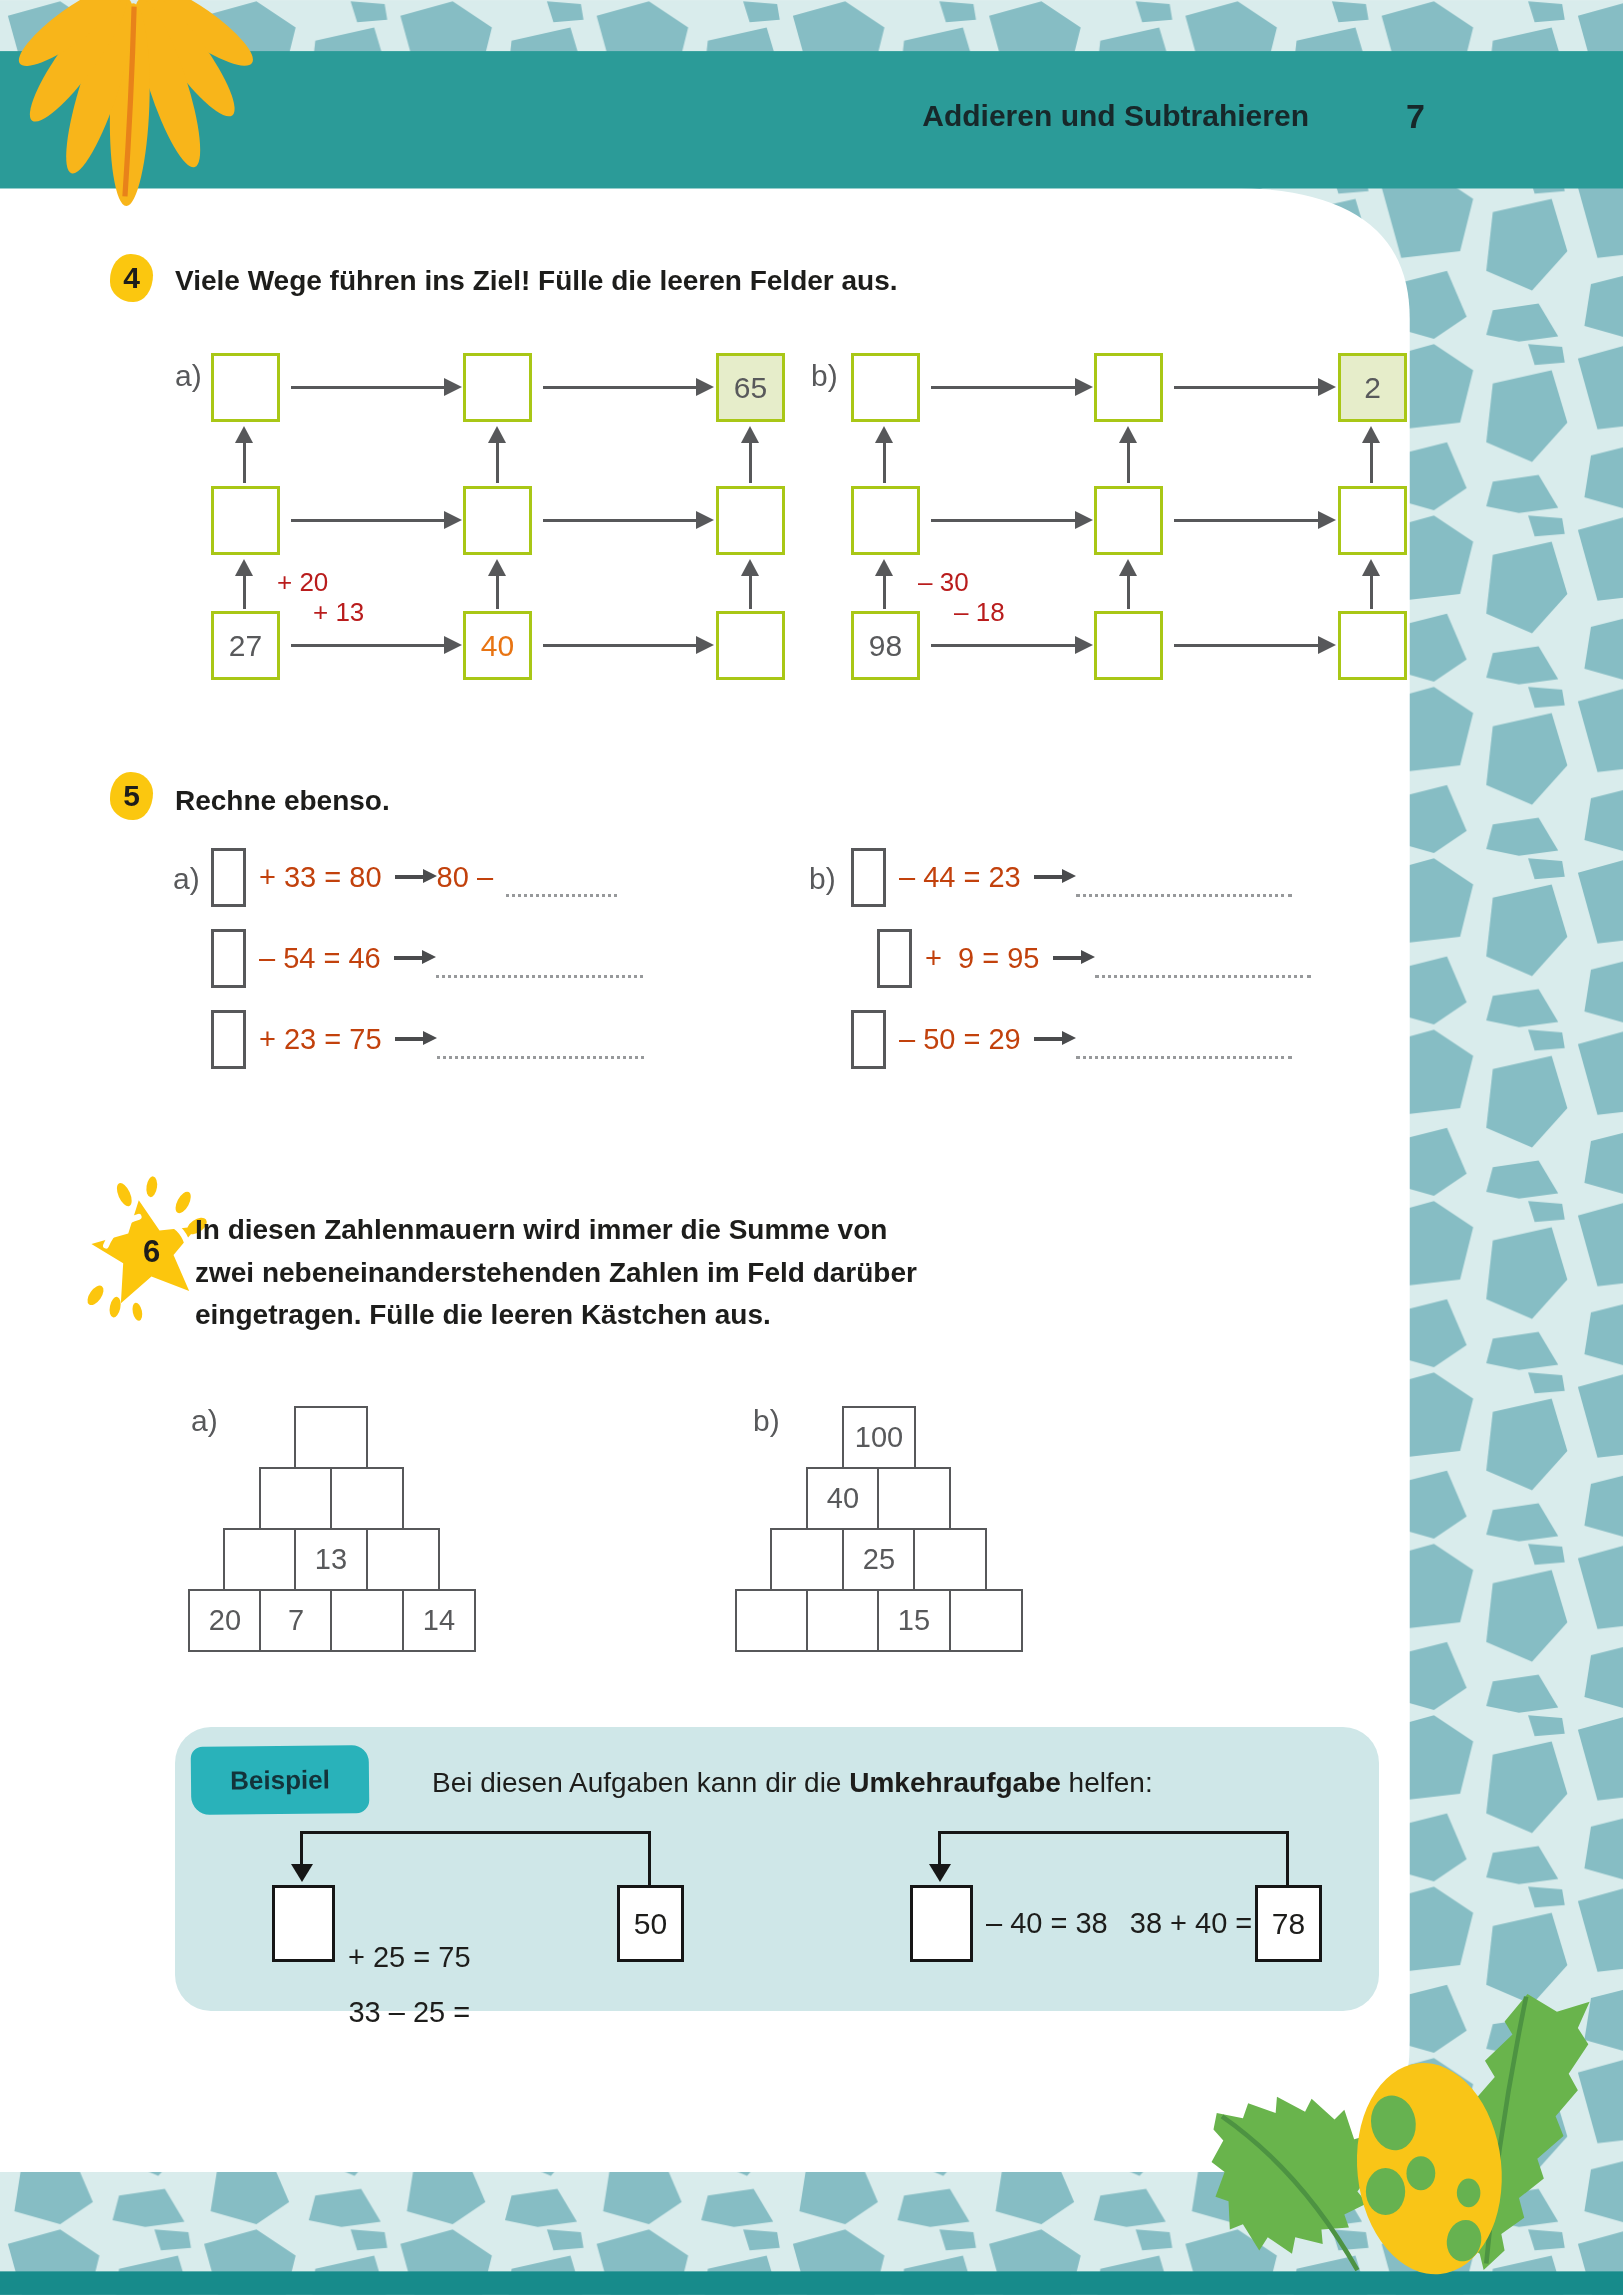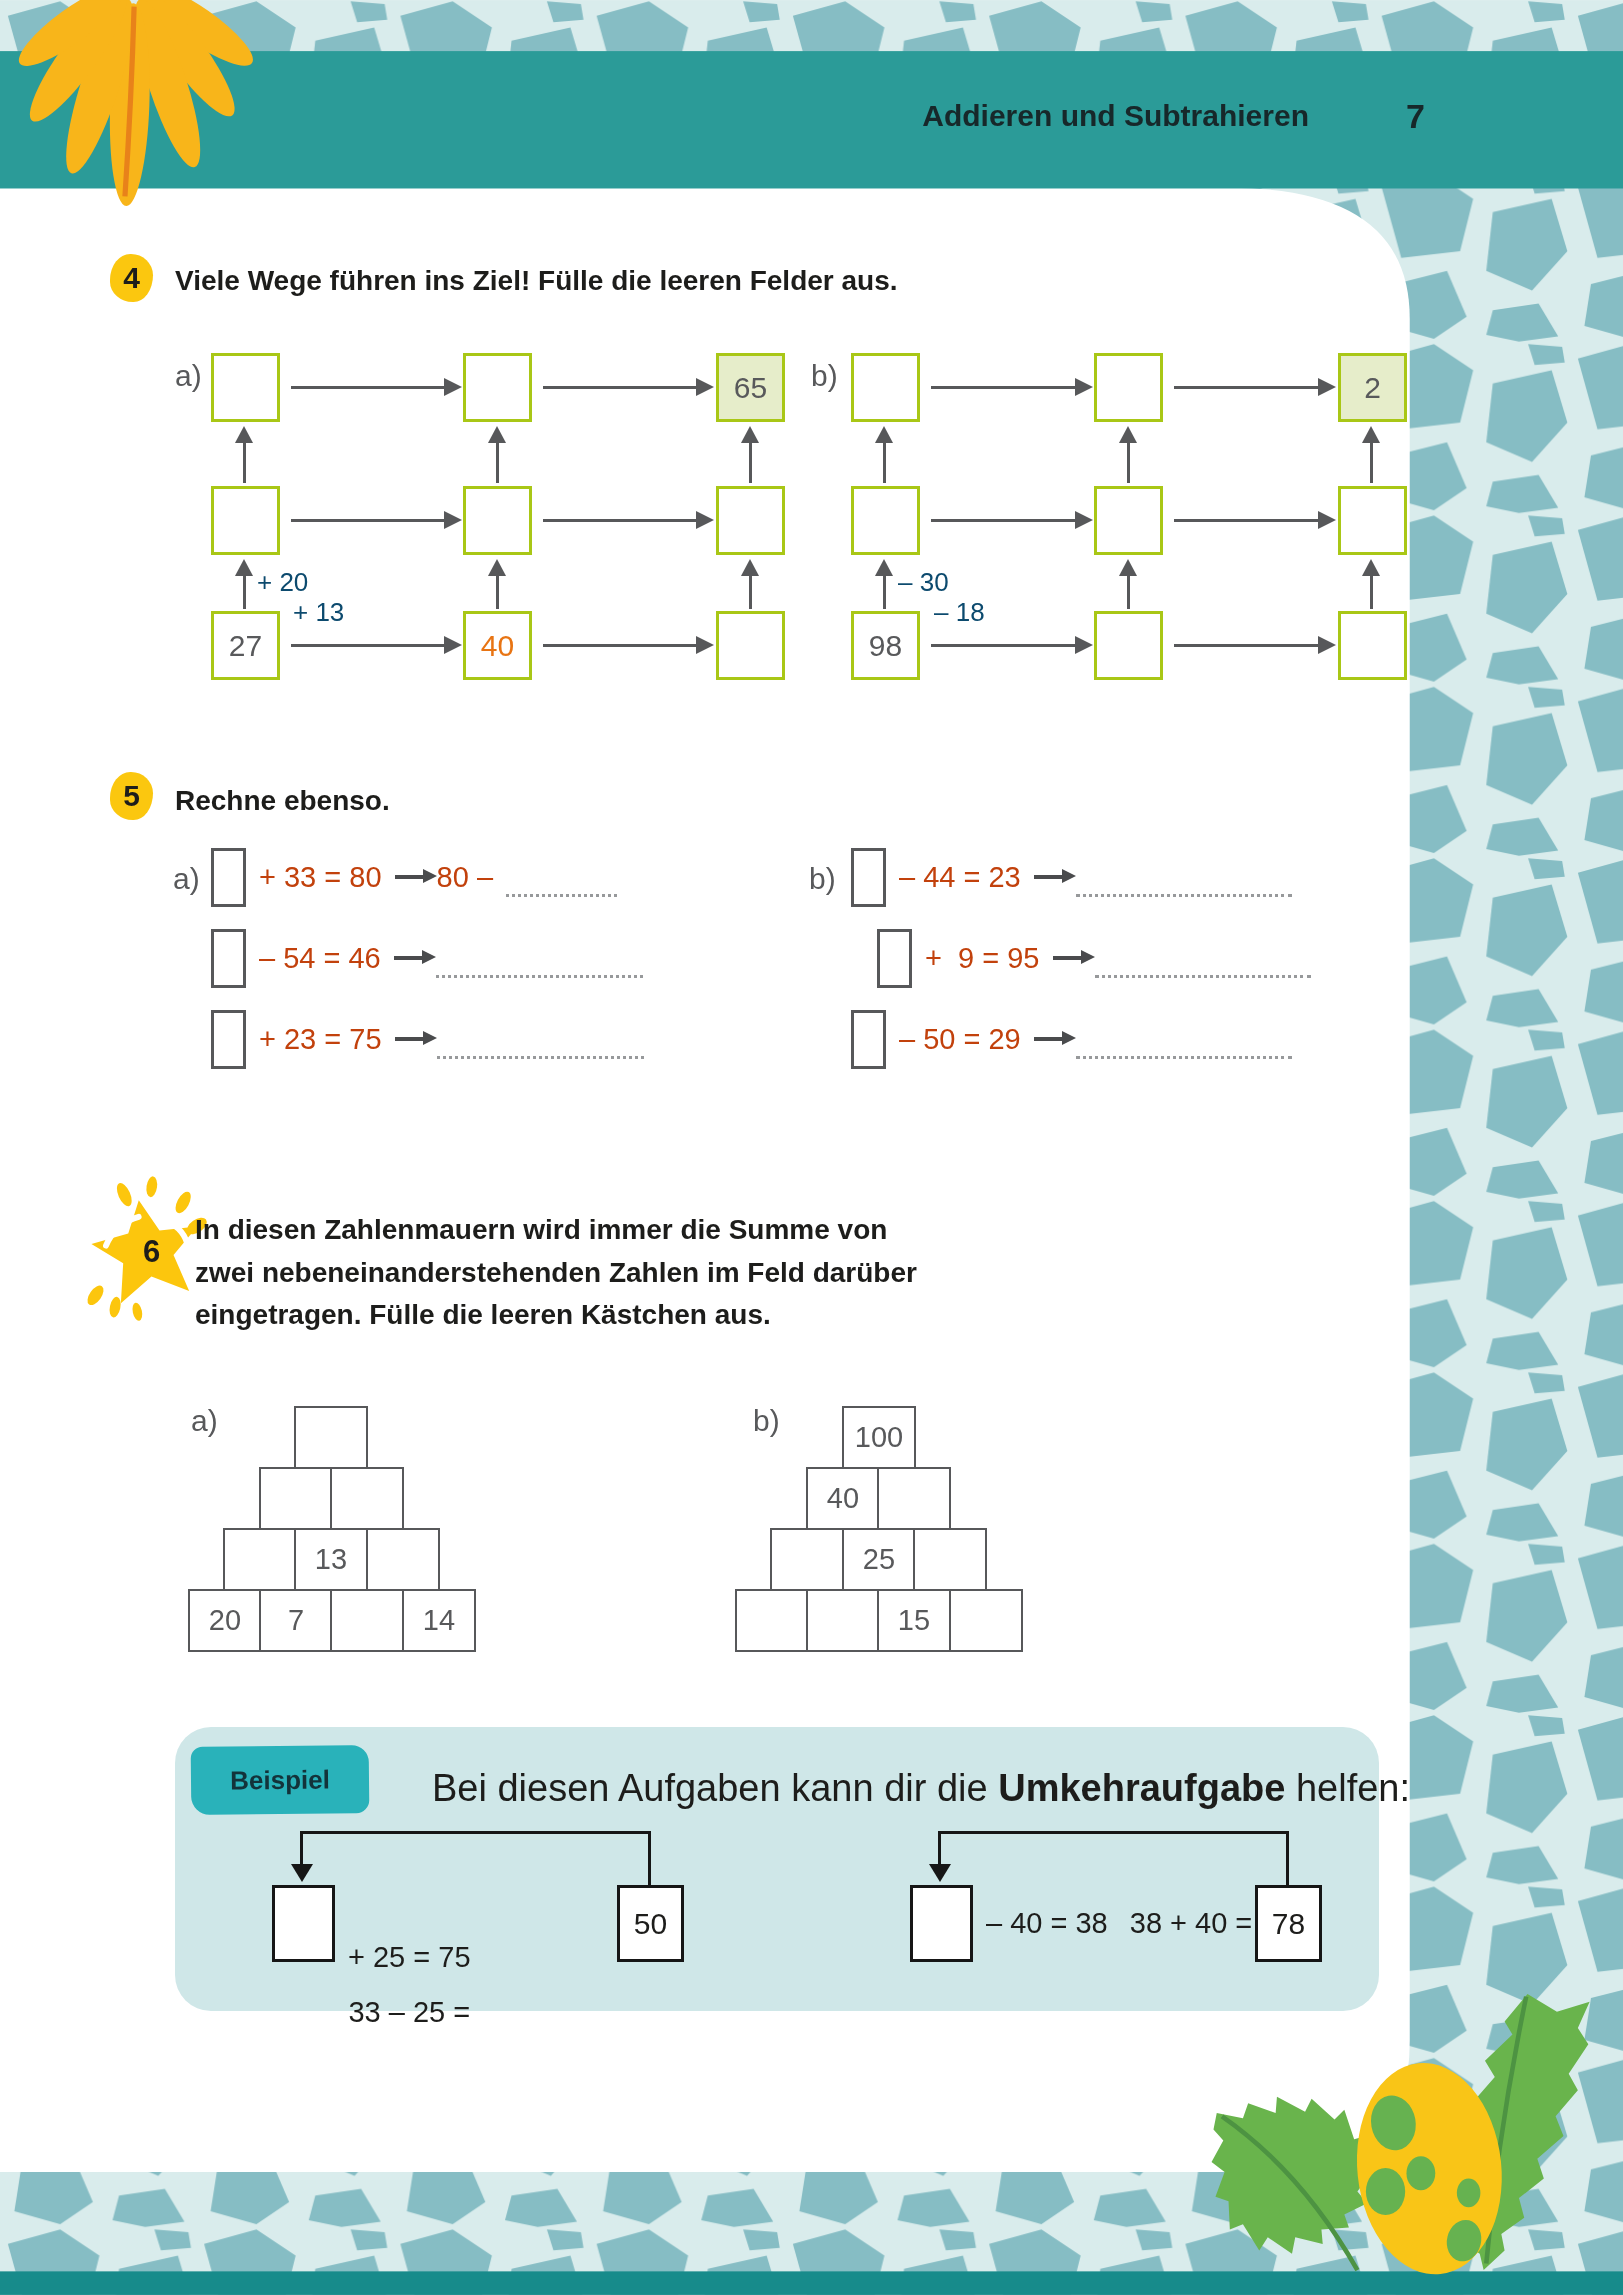--- a/index.html
+++ b/index.html
@@ -32,42 +32,42 @@
   .gridbox.filled{background:#e6edca;}
   .orange{color:#e87413;}
 
   
   .harrow{height:3.3px;background:#57585a;}
   .harrow:after{content:"";position:absolute;right:-17px;top:-8.5px;
     border-left:18.3px solid #57585a;border-top:9.8px solid transparent;border-bottom:9.8px solid transparent;}
   .varrow{width:3.3px;background:#57585a;}
   .varrow:after{content:"";position:absolute;top:-15.7px;left:-8.5px;
     border-bottom:17px solid #57585a;border-left:9.8px solid transparent;border-right:9.8px solid transparent;}
-  .oplabel{font-size:26px;color:#0c4a6e;}
+  .oplabel{font-size:26px;color:#b91c1c;margin-left:20px;}
 
   
   .eqrow{display:flex;align-items:center;gap:13px;height:60px;}
   .eqbox{width:35px;height:59px;box-sizing:border-box;border:3.3px solid #57585a;background:#fff;flex:0 0 auto;}
   .eqtext{font-size:29px;color:#c2410c;white-space:pre;}
   .arrow-mini{position:relative;width:29px;height:3.3px;background:#4a4b4d;flex:0 0 auto;}
   .arrow-mini:after{content:"";position:absolute;right:-13px;top:-6.5px;
     border-left:14.4px solid #4a4b4d;border-top:7.9px solid transparent;border-bottom:7.9px solid transparent;}
   .dotted{border-bottom:3.9px dotted #97999b;height:0;align-self:flex-end;margin-bottom:10.5px;}
 
   
   .pybox{
     position:absolute;width:74px;height:63px;box-sizing:border-box;border:2.6px solid #57585a;background:#fff;
     display:flex;align-items:center;justify-content:center;font-size:29px;color:#58595b;
   }
 
   
   .ex-panel{background:#cfe7e8;border-radius:36px;}
   .ex-badge{background:#29b2ba;border-radius:11.8px 17px 13px 18.3px;display:flex;align-items:center;justify-content:center;
     font-size:26px;font-weight:bold;color:#13333a;transform:rotate(-0.6deg);}
-  .ex-text{font-size:38px;color:#1d1d1b;}
+  .ex-text{font-size:28px;color:#1d1d1b;}
   .ex-eqrow{display:flex;align-items:center;gap:22px;height:77px;}
   .ex-eq{font-size:29px;color:#1d1d1b;white-space:pre;}
   .exbox{width:63px;height:77px;box-sizing:border-box;border:3.3px solid #161616;background:#fff;
     display:flex;align-items:center;justify-content:center;font-size:30px;color:#1d1d1b;}
   .bkt{background:#161616;}
   .bkt-head{width:0;height:0;border-left:11px solid transparent;border-right:11px solid transparent;border-top:18.3px solid #161616;}
 
   .star-num{font-size:31px;font-weight:bold;color:#1d1d1b;display:flex;align-items:center;justify-content:center;}
 </style>
 </head>

